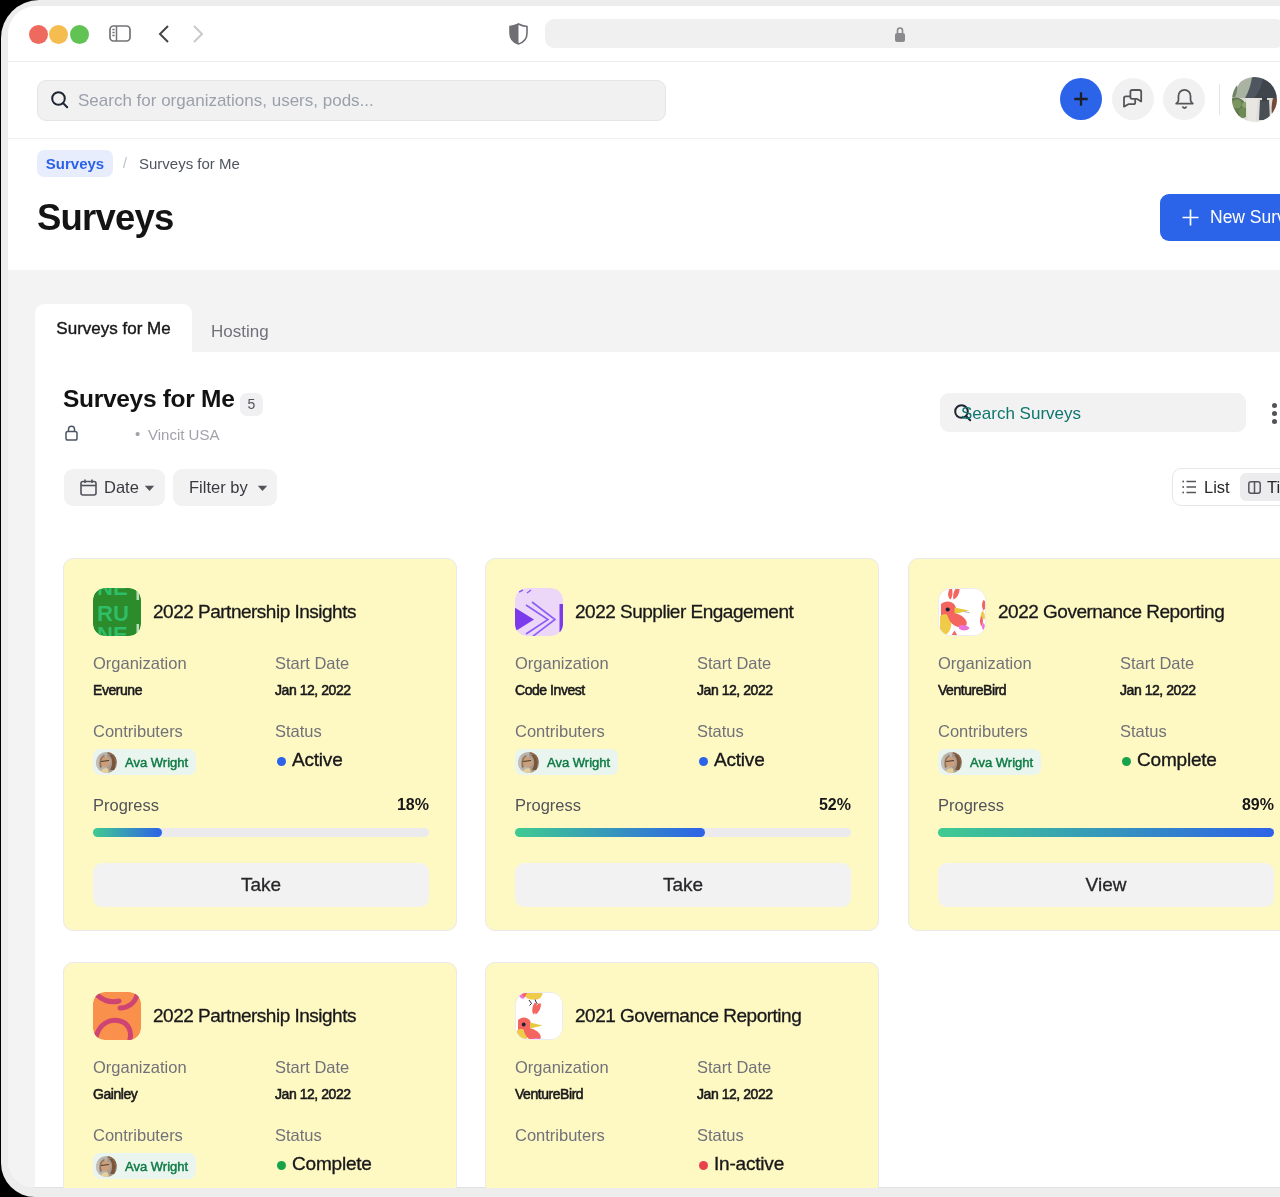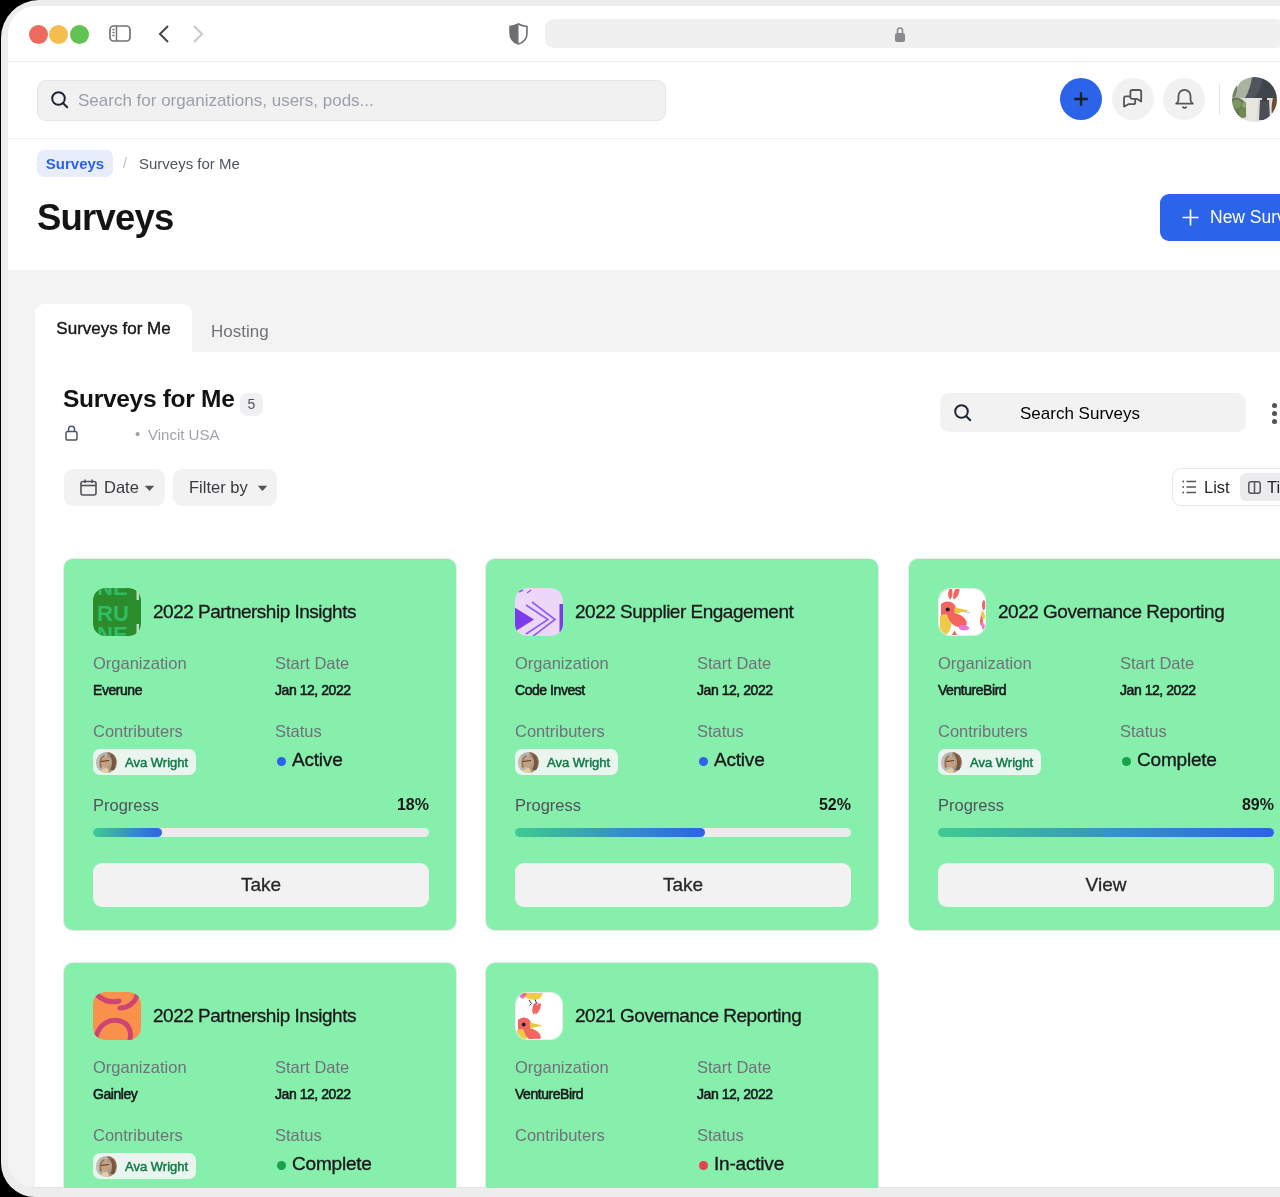--- a/index.html
+++ b/index.html
@@ -12,21 +12,21 @@
 .c { position:absolute; left:-8px; top:-6px; width:1280px; height:1197px; }
 .abs { position:absolute; }
 
 .tl { position:absolute; width:19px; height:19px; border-radius:50%; top:24.5px; }
 .line { position:absolute; background:#ececee; height:1px; }
 
 .grayfield { background:#f1f1f2; border:1px solid #e5e5e7; border-radius:9px; }
 .icirc { position:absolute; width:42px; height:42px; border-radius:50%; background:#f1f1f2;
   display:flex; align-items:center; justify-content:center; }
 
-.card { position:absolute; width:394px; height:373px; background:#86efac;
+.card { position:absolute; width:394px; height:373px; background:#fef9c3;
   border:1px solid #e9e9ec; border-radius:10px; }
 .cicon { position:absolute; left:29px; top:29px; width:48px; height:48px; border-radius:12px; overflow:hidden; }
 .ctitle { position:absolute; left:89px; top:42px; font-size:19px; color:#18181b; font-weight:400; -webkit-text-stroke:0.3px #18181b; letter-spacing:-0.5px;}
 .clab { position:absolute; font-size:16.5px; color:#71717a; }
 .cval { position:absolute; font-size:14px; font-weight:400; color:#18181b; -webkit-text-stroke:0.55px #18181b; letter-spacing:-0.45px;}
 .chip { position:absolute; left:29px; top:190px; height:26px; background:#e9f5ee;
   border-radius:7px; display:flex; align-items:center; padding:0 8px 0 3px; }
 .chip .av { width:21px; height:21px; border-radius:50%; overflow:hidden; margin-right:8px; }
 .chip .nm { font-size:13px; font-weight:400; color:#0f7a44; -webkit-text-stroke:0.45px #0f7a44; }
 .sdot { position:absolute; left:213px; top:198px; width:9px; height:9px; border-radius:50%; }
@@ -154,21 +154,21 @@
 </svg>
 <div class="abs" style="left:85px; top:426px; font-size:15px; font-weight:400; -webkit-text-stroke:0.4px #3f3f46; color:#3f3f46;margin-top:43px;">Private</div>
 <div class="abs" style="left:135px; top:425px; font-size:15px; color:#a1a1aa;">•</div>
 <div class="abs" style="left:148px; top:426px; font-size:15px; color:#a1a1aa;text-align:right;">Vincit USA</div>
 
 <div class="abs" style="left:940px; top:393px; width:306px; height:39px; background:#f2f2f3; border-radius:9px;"></div>
 <svg class="abs" style="left:953px; top:403px;" width="20" height="20" viewBox="0 0 20 20">
   <circle cx="8.5" cy="8.5" r="6.3" fill="none" stroke="#1e2633" stroke-width="2"></circle>
   <line x1="13.2" y1="13.2" x2="17.2" y2="17.2" stroke="#1e2633" stroke-width="2" stroke-linecap="round"></line>
 </svg>
-<div class="abs" style="left:1020px; top:404px; font-size:17px; color:#000000;">Search Surveys</div>
+<div class="abs" style="left:961px; top:404px; font-size:17px; color:#0f766e;">Search Surveys</div>
 <div class="abs" style="left:1272px; top:403px; width:5px; height:5px; border-radius:50%; background:#52525b; box-shadow:0 8px 0 #52525b, 0 16px 0 #52525b;"></div>
 
 <div class="abs" style="left:64px; top:469px; width:101px; height:37px; background:#f2f2f3; border-radius:9px;"></div>
 <svg class="abs" style="left:80px; top:479px;" width="17" height="17" viewBox="0 0 17 17">
   <rect x="1" y="2.5" width="15" height="13.5" rx="2" fill="none" stroke="#52525b" stroke-width="1.6"></rect>
   <line x1="1" y1="6.5" x2="16" y2="6.5" stroke="#52525b" stroke-width="1.6"></line>
   <line x1="5" y1="0.5" x2="5" y2="4" stroke="#52525b" stroke-width="1.6"></line>
   <line x1="12" y1="0.5" x2="12" y2="4" stroke="#52525b" stroke-width="1.6"></line>
 </svg>
 <div class="abs" style="left:104px; top:478px; font-size:16.5px; color:#3a3a40;">Date</div>

